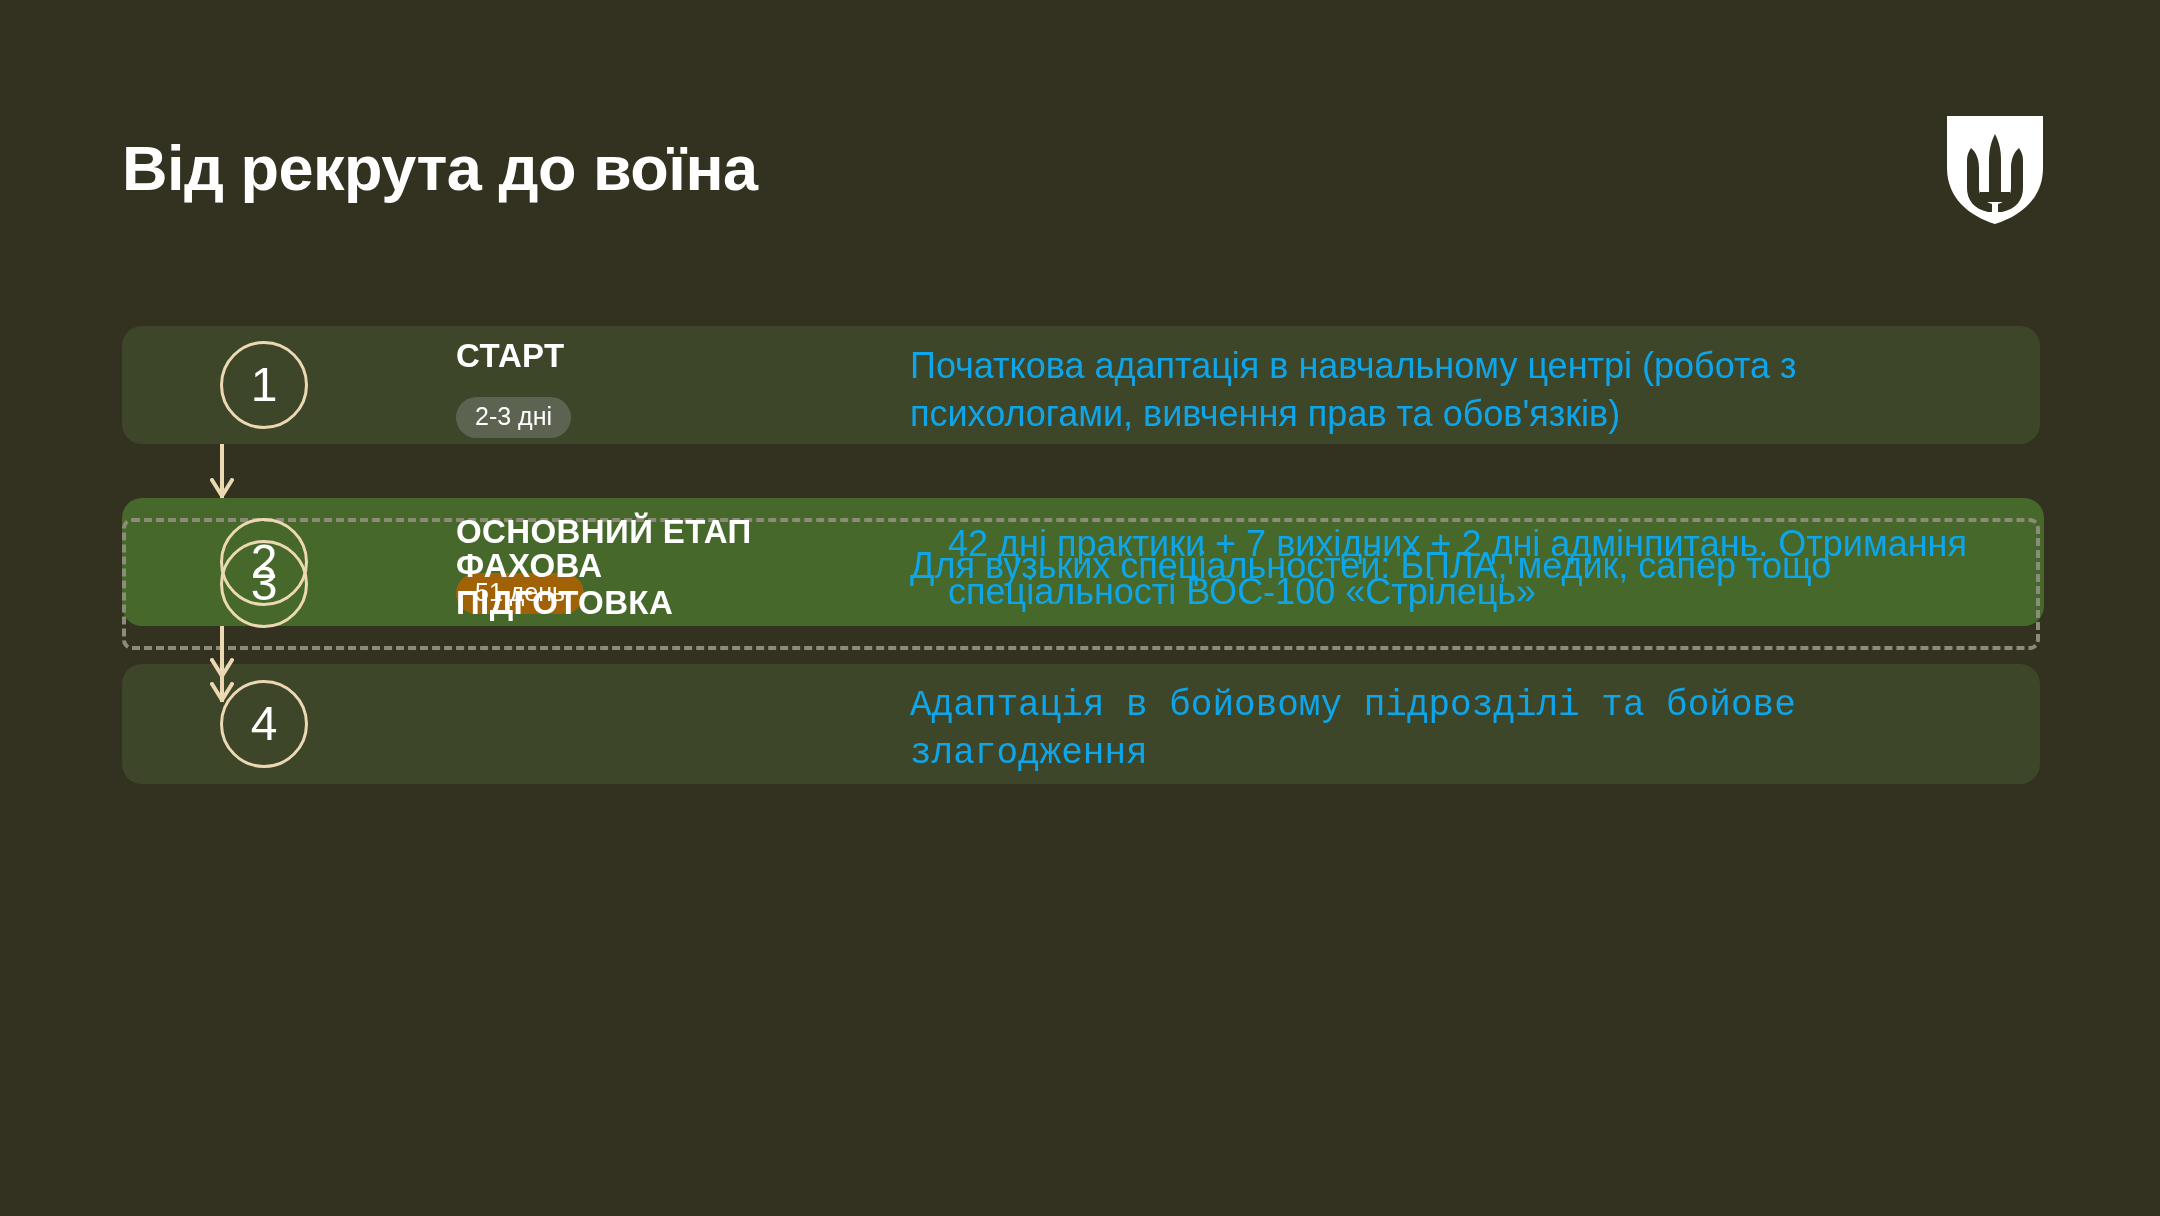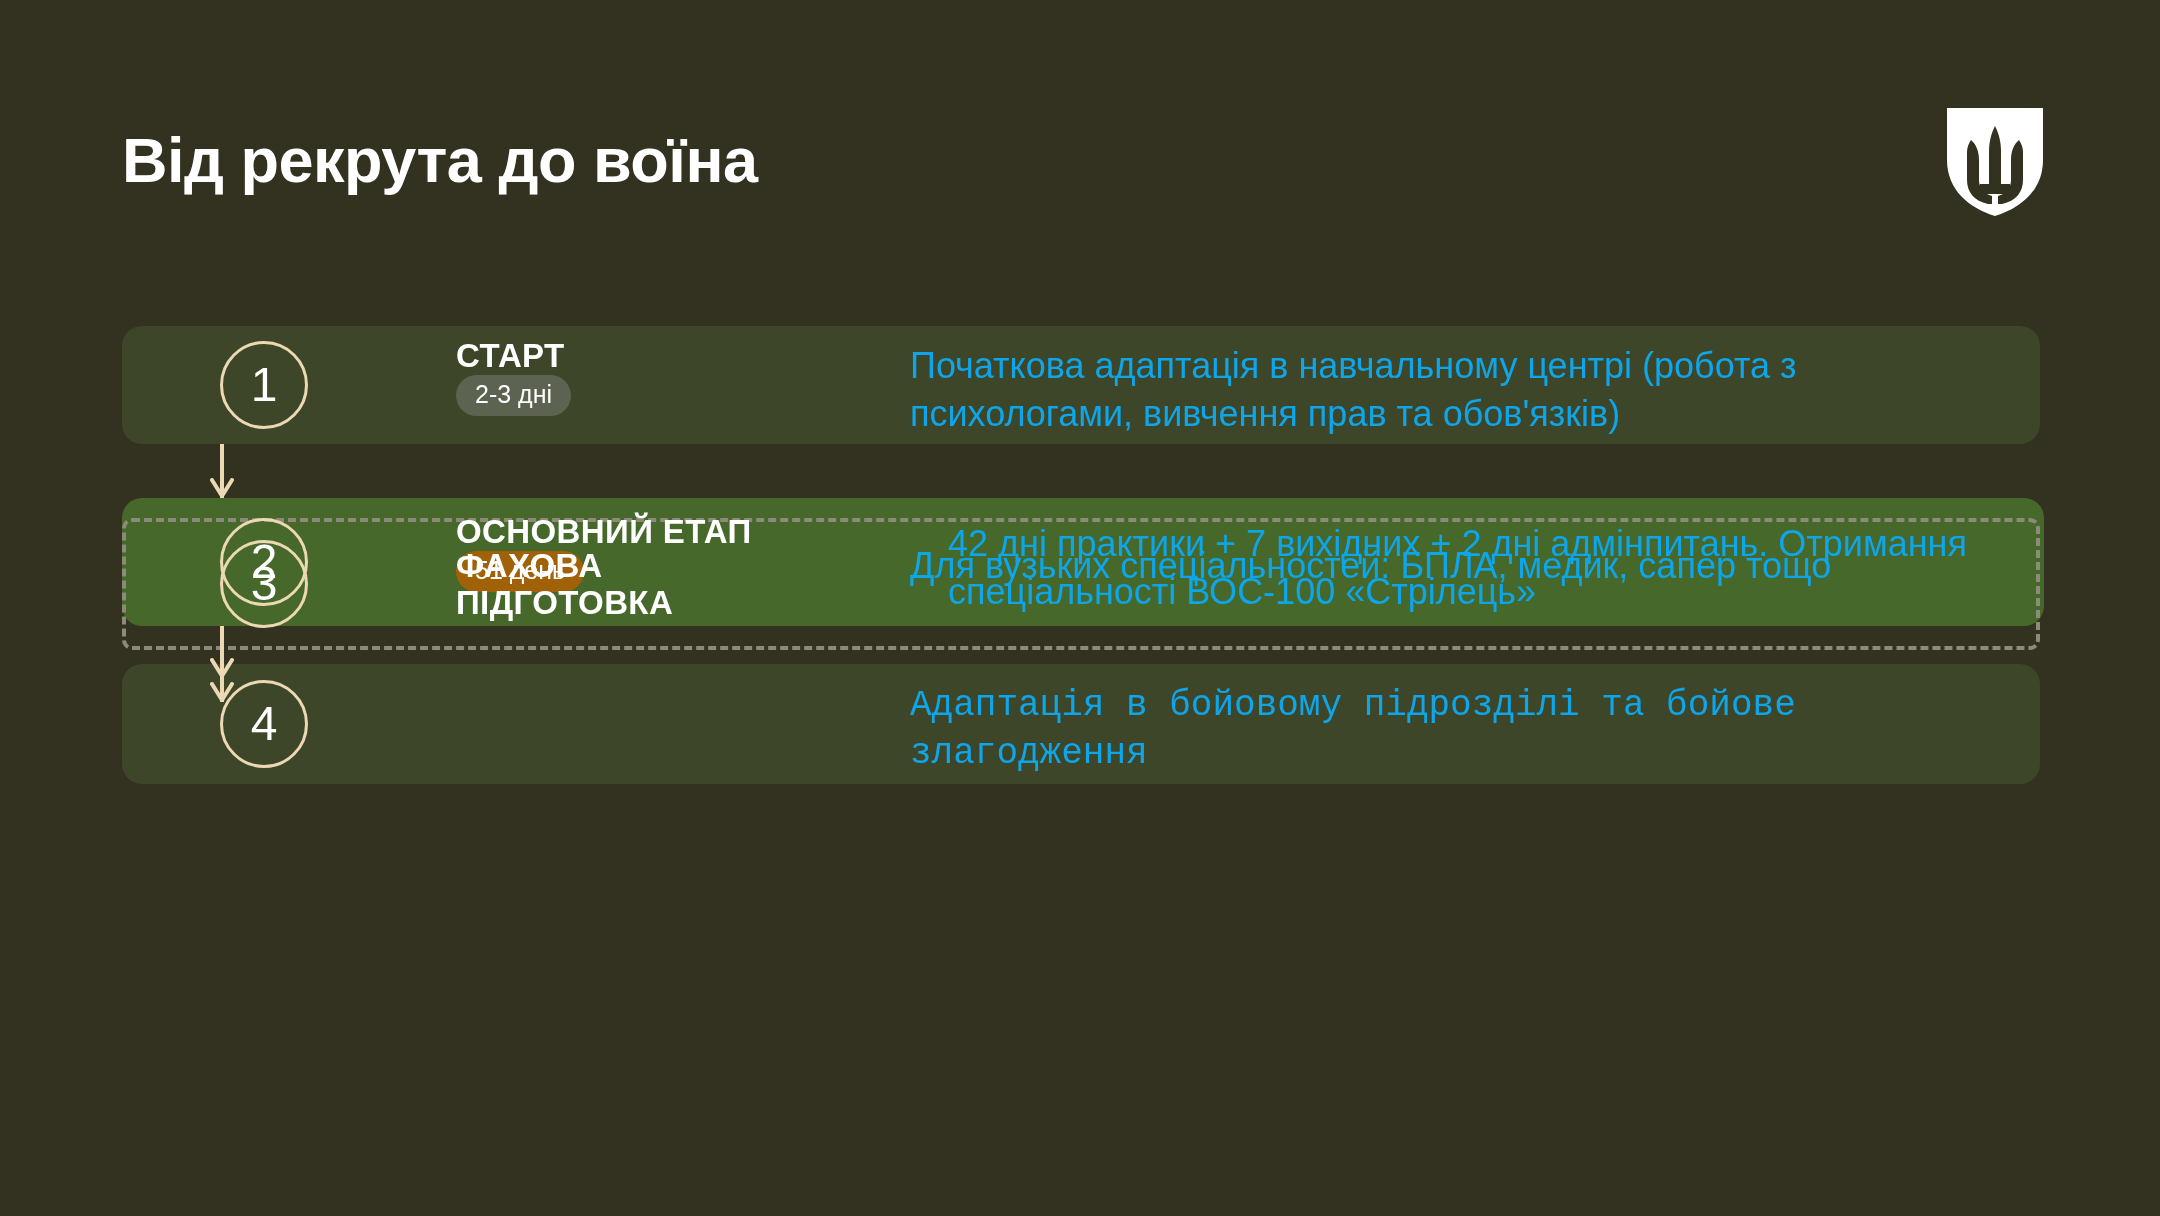--- a/index.html
+++ b/index.html
@@ -14,21 +14,21 @@
   body {
     background:#33311f;
     font-family:"Liberation Sans", sans-serif;
     -webkit-font-smoothing:antialiased;
     position:relative;
   }
 
   
   .header {
     position:absolute;
-    left:0; top:0;
+    left:0; top:8px;
     width:1748px;
     height:300px;
     padding-left:24px;
   }
   .page-title {
     position:absolute;
     left:122px;
     top:124px;
     font-size:63px;
     font-weight:bold;
@@ -103,21 +103,21 @@
   .stage-name {
     font-size:33px;
     font-weight:bold;
     color:#ffffff;
     letter-spacing:0.4px;
     line-height:1.12;
     white-space:pre-line;
   }
   .stage-badge {
     display:inline-block;
-    margin-top:0;
+    margin-top:22px;
     padding:7px 19px 9px;
     border-radius:22px;
     font-size:25px;
     color:#ffffff;
     line-height:1;
   }
   .badge-muted { background:#5d6351; }
   .badge-gold  { background:#a16207; }
 
   

